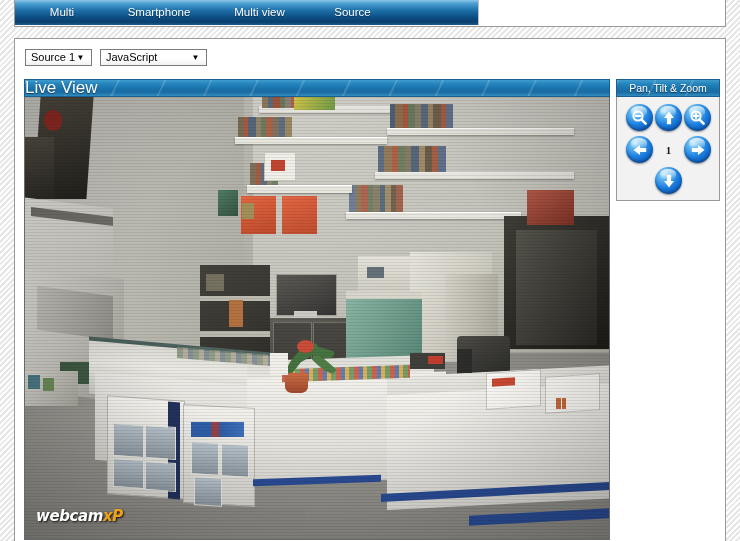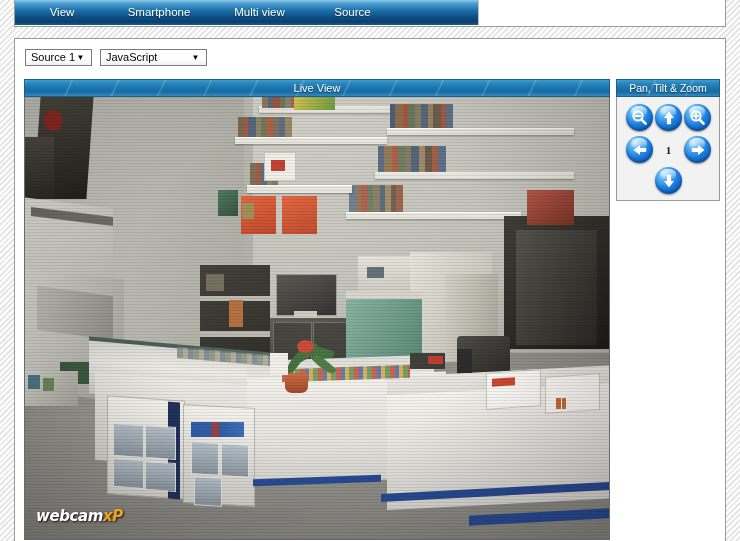--- a/index.html
+++ b/index.html
@@ -96,21 +96,21 @@
     background:
       repeating-linear-gradient(115deg,
         rgba(255,255,255,0.14) 0px, rgba(255,255,255,0.14) 2px,
         rgba(255,255,255,0.0) 2px, rgba(255,255,255,0.0) 42px),
       linear-gradient(to bottom,
         #3f9ccd 0%, #2786bf 22%, #1a73ac 52%, #1a6ba2 75%, #2f8cc0 100%);
     overflow:hidden;
   }
   #live-header-title{
     position:absolute;left:0;right:0;top:0;height:16px;line-height:16px;
-    text-align:center;color:#ffffff;font-size:11px;
+    text-align:left;color:#ffffff;font-size:17px;
     text-shadow:0 1px 1px rgba(0,0,0,0.5);
   }
   #video-frame{
     width:586px;height:443px;
     box-sizing:border-box;
     border:1px solid #6a6a6a;
     border-top:none;
     background:#000;
     position:relative;
     overflow:hidden;
@@ -300,21 +300,21 @@
     display:flex;align-items:center;justify-content:center;
     font-size:11px;font-weight:bold;color:#1a1a1a;
     font-family:"Liberation Serif","DejaVu Serif",serif;
   }
 </style>
 </head>
 <body>
 
 <div id="header-bar">
   <div id="nav-strip">
-    <div class="nav-item" id="nav-home">View</div>
+    <div class="nav-item" id="nav-home">Multi</div>
     <div class="nav-item" id="nav-smartphone">Smartphone</div>
     <div class="nav-item" id="nav-multiview">Multi view</div>
     <div class="nav-item" id="nav-gallery">Source</div>
   </div>
 </div>
 
 <div id="content-panel">
 
   <div id="selector-row">
     <div class="dropdown" id="source-select">

